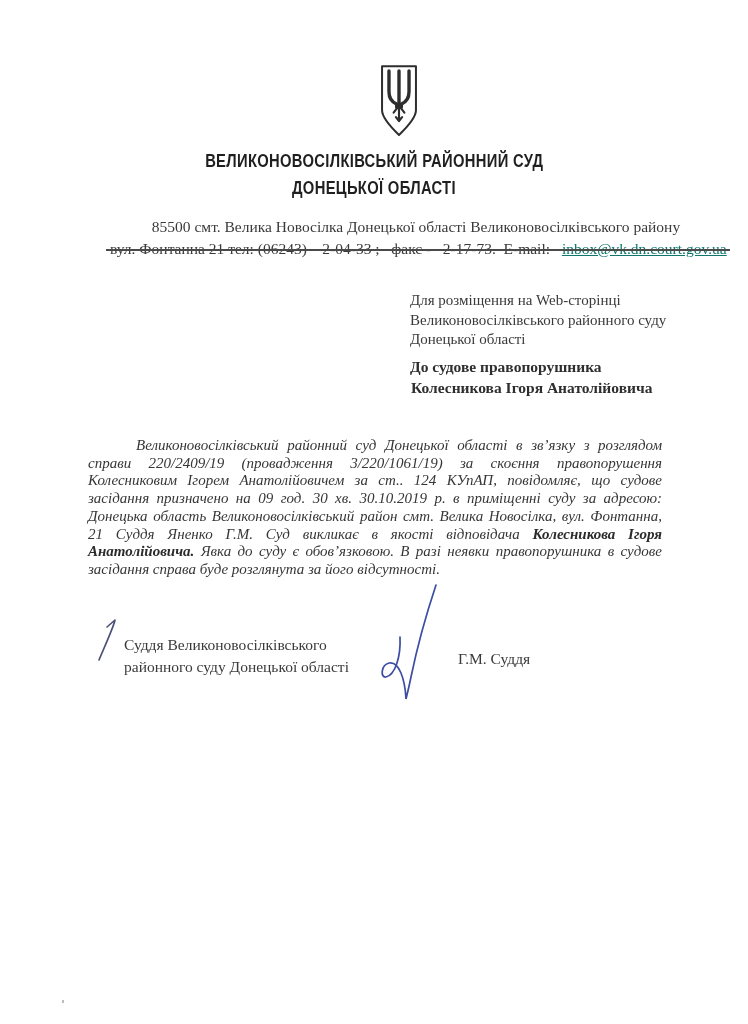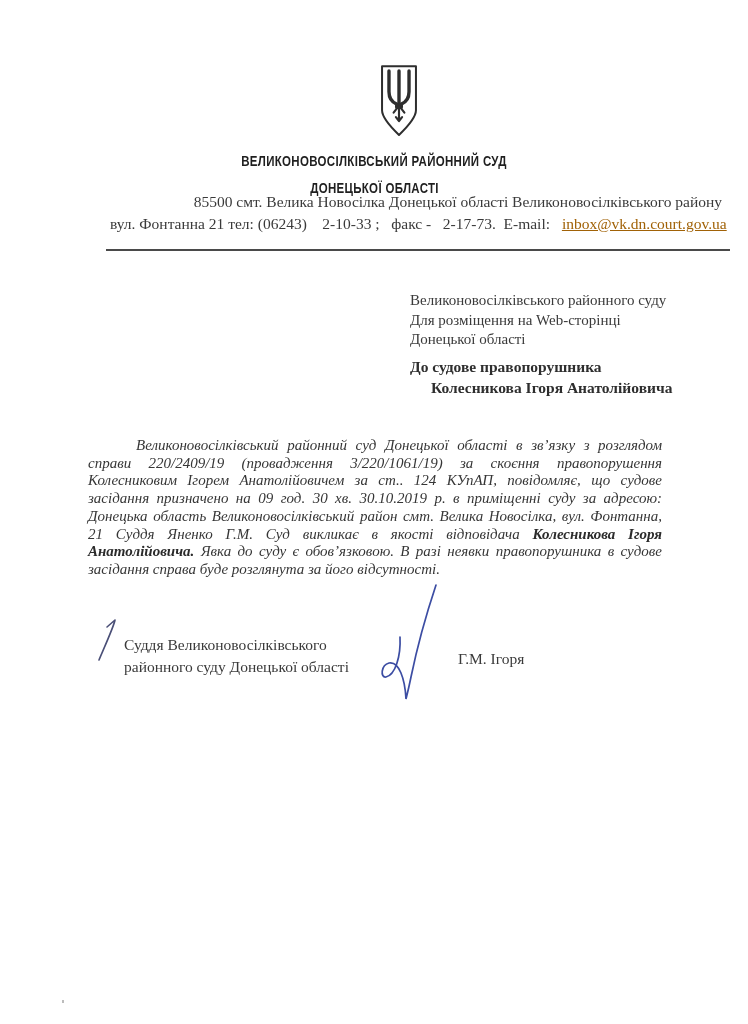--- a/index.html
+++ b/index.html
@@ -12,44 +12,44 @@
     color:#3a3a3a;
     overflow:hidden;
   }
   
   .emblem { position:absolute; left:374px; top:64px; width:50px; height:74px; }
   
   .court-name {
     position:absolute; top:148px; left:0; width:748px;
     text-align:center;
     font-family:"Liberation Sans","DejaVu Sans",sans-serif;
-    font-weight:700; font-size:14px; line-height:27px;
+    font-weight:700; font-size:18px; line-height:27px;
     color:#1f1f1f;
   }
   .court-name .cline { display:inline-block; transform:scaleX(0.82); letter-spacing:0.4px; white-space:nowrap; }
   
   .address-block {
-    position:absolute; top:191px; left:110px; width:612px;
-    text-align:right; font-size:15.5px; line-height:21.5px;
+    position:absolute; top:216px; left:110px; width:612px;
+    text-align:center; font-size:15.5px; line-height:21.5px;
     color:#3a3a3a;
   }
   .contact-line { white-space:pre; }
-  .email-link { text-decoration:underline; color:#a16207; cursor:pointer;margin-left:8px; }
+  .email-link { text-decoration:underline; color:#0f766e; cursor:pointer;margin-left:8px; }
   .rule { position:absolute; top:249px; left:106px; width:624px; height:2px; background:#4a4a4a; }
   
   .web-notice {
     position:absolute; top:291px; left:410px;
     font-size:15px; line-height:19.5px; color:#3a3a3a;
   }
   
   .attention {
     position:absolute; top:357px; left:410px;
     font-weight:700; font-size:15.5px; line-height:20.5px; color:#2e2e2e;
   }
-  .attention .l2 { margin-left:21px; }
+  .attention .l2 { margin-left:1px; }
   
   .body-par {
     position:absolute; top:437px; left:88px; width:574px;
     font-size:15px; line-height:17.7px;
     text-align:justify; text-indent:48px;
     color:#363636;
     font-style:italic;
   }
   .body-par b { color:#2b2b2b; }
   
@@ -79,28 +79,28 @@
     </svg>
   </div>
 
   <div class="court-name">
     <div><span class="cline">ВЕЛИКОНОВОСІЛКІВСЬКИЙ РАЙОННИЙ СУД</span></div>
     <div><span class="cline">ДОНЕЦЬКОЇ ОБЛАСТІ</span></div>
   </div>
 
   <div class="address-block">
     <div>85500 смт. Велика Новосілка Донецької області Великоновосілківського району</div>
-    <div class="contact-line"><span>вул. Фонтанна 21 тел: (06243)    2-10-33 ;   факс -   2-17-73.  E-mail: </span><span class="email-link">inbox@vk.dn.court.gov.ua</span></div>
+    <div class="contact-line"><span>вул. Фонтанна 21 тел: (06243)    2-04-33 ;   факс -   2-17-73.  E-mail: </span><span class="email-link">inbox@vk.dn.court.gov.ua</span></div>
   </div>
 
   <div class="rule"></div>
 
   <div class="web-notice">
+    <div>Для розміщення на Web-сторінці</div>
     <div>Великоновосілківського районного суду</div>
-    <div>Для розміщення на Web-сторінці</div>
     <div>Донецької області</div>
   </div>
 
   <div class="attention">
     <div>До судове правопорушника</div>
     <div class="l2">Колесникова Ігоря Анатолійовича</div>
   </div>
 
   <p class="body-par"><span>Великоновосілківський районний суд Донецької області в зв’язку з розглядом справи 220/2409/19 (провадження 3/220/1061/19) за скоєння правопорушення Колесниковим Ігорем Анатолійовичем за ст.. 124 КУпАП, повідомляє, що судове засідання призначено на 09 год. 30 хв. 30.10.2019 р. в приміщенні суду за адресою: Донецька область Великоновосілківський район смт. Велика Новосілка, вул. Фонтанна, 21 Суддя Яненко Г.М. Суд викликає в якості відповідача </span><b>Колесникова Ігоря Анатолійовича.</b><span> Явка до суду є обов’язковою. В разі неявки правопорушника в судове засідання справа буде розглянута за його відсутності.</span></p>
 
@@ -114,16 +114,16 @@
     <div>Суддя Великоновосілківського</div>
     <div>районного суду Донецької області</div>
   </div>
 
   <div class="signature-ink">
     <svg viewBox="0 0 76 118" width="76" height="118" aria-hidden="true">
       <path d="M64 2 C56 26 46 60 39 94 C37 104 35 112 34 116 C33 96 27 78 17 80 C9 82 8 95 14 94 C23 92 29 74 28 54" fill="none" stroke="#3c4da3" stroke-width="1.7" stroke-linecap="round"></path>
     </svg>
   </div>
 
-  <div class="sig-name">Г.М. Ігоря</div>
+  <div class="sig-name">Г.М. Суддя</div>
 
   <div class="speck"></div>
 </div>
 
 </body></html>

